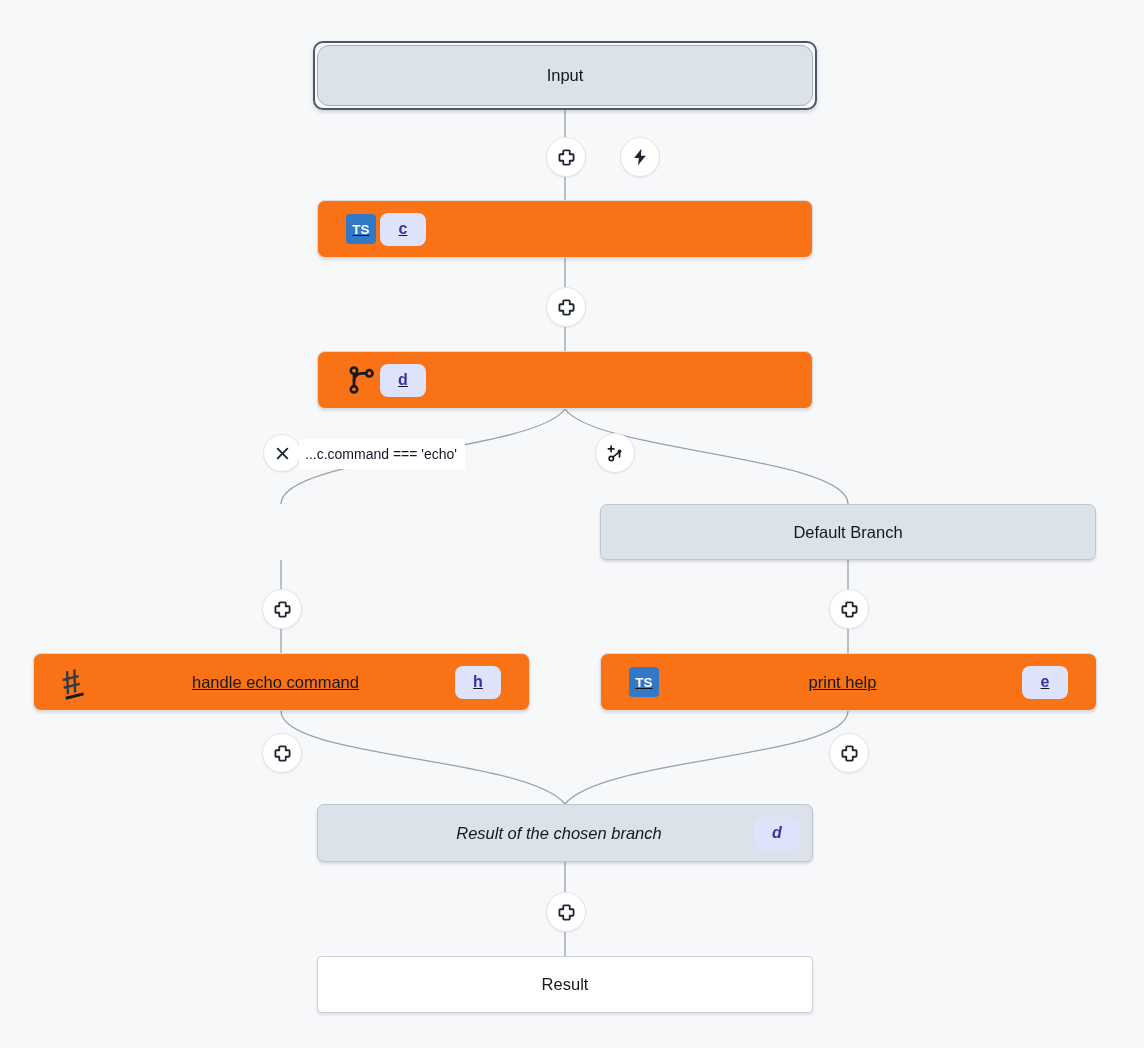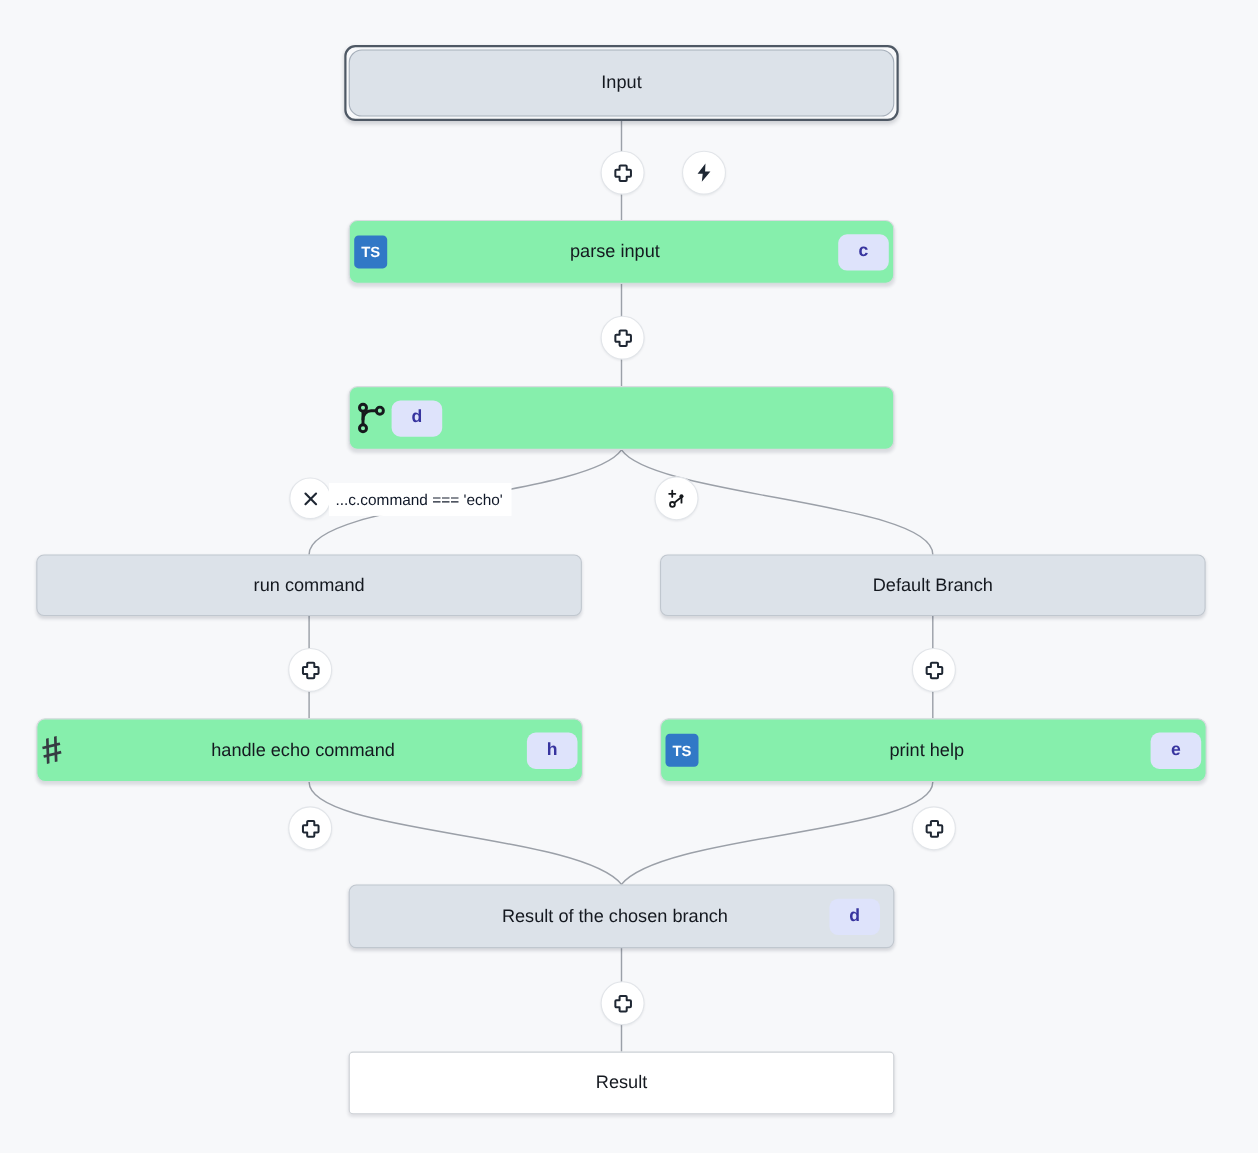--- a/index.html
+++ b/index.html
@@ -4,22 +4,22 @@
 <style>
   html,body{margin:0;padding:0;}
   body{font-family:"Liberation Sans","DejaVu Sans",sans-serif;background:#f7f8fa;}
   #canvas{position:relative;width:1144px;height:1048px;background:#f7f8fa;overflow:hidden;}
   #edges{position:absolute;left:0;top:0;z-index:1;}
 
   
   .node{position:absolute;z-index:2;box-sizing:border-box;display:flex;align-items:center;
         font-size:16.5px;color:#14181f;}
   .node .label{flex:1;text-align:center;white-space:nowrap;overflow:hidden;text-overflow:ellipsis;}
-  .step{background:#86efac;border:1px solid #d8dbdf;border-radius:8px;
-        box-shadow:0 2px 3px rgba(16,24,40,.12);padding:0 4px;}
+  .step{background:#f97316;border:1px solid #d8dbdf;border-radius:8px;
+        box-shadow:0 2px 3px rgba(16,24,40,.12);padding:0 28px;text-decoration:underline;}
   .grayhdr{background:#dce2e9;border:1px solid #c0c7cf;border-radius:7px;
         box-shadow:0 2px 3px rgba(16,24,40,.14);justify-content:center;padding:0 12px;}
   .endnode{background:#ffffff;border:1px solid #cdd1d6;border-radius:4px;
         box-shadow:0 2px 3px rgba(16,24,40,.10);justify-content:center;}
   .sel-outer{position:absolute;z-index:2;box-sizing:border-box;border:2.5px solid #4e5864;
         border-radius:10px;padding:2px;background:#f7f8fa;box-shadow:0 2px 4px rgba(16,24,40,.18);}
   .sel-inner{width:100%;height:100%;box-sizing:border-box;background:#dce2e9;
         border:1px solid #a6afba;border-radius:12px;display:flex;align-items:center;
         justify-content:center;font-size:16.5px;color:#14181f;}
 
@@ -69,21 +69,20 @@
   <div class="sel-outer" style="left:313px;top:41px;width:504px;height:69px;">
     <div class="sel-inner">
       <span>Input</span>
     </div>
   </div>
 
   <div class="node step" style="left:317px;top:200px;width:496px;height:58px;">
     <span class="licon">
       <span class="ts-sq" style="background:#3178c6;">TS</span>
     </span>
-    <span class="label">parse input</span>
     <span class="badge" style="background:#dee3fb;color:#37349f;">c</span>
   </div>
 
   <div class="node step" style="left:317px;top:351px;width:496px;height:58px;">
     <span class="licon">
       <svg width="32" height="32" viewBox="0 0 24 24">
         <g fill="none" stroke="#16191d" stroke-width="2" stroke-linecap="round">
           <circle cx="6" cy="5" r="2.4"></circle>
           <circle cx="6" cy="19" r="2.4"></circle>
           <circle cx="17.5" cy="7" r="2.4"></circle>
@@ -110,23 +109,20 @@
         <path d="M7 3.6 V10"></path>
           <path d="M3.8 6.8 H10.2"></path>
         <circle cx="7.2" cy="17.8" r="2.5"></circle>
         <path d="M9.2 16.2 C11.5 14 13.5 12.5 15.8 10.8"></path>
         <path d="M16.6 11.2 V16"></path>
       </g>
       <circle cx="16.6" cy="9.4" r="2.1" fill="#16191d"></circle>
     </svg>
   </div>
 
-  <div class="node grayhdr" style="left:33px;top:504px;width:496px;height:56px;">
-    <span>run command</span>
-  </div>
 
   <div class="node grayhdr" style="left:600px;top:504px;width:496px;height:56px;">
     <span>Default Branch</span>
   </div>
 
   <div class="node step" style="left:33px;top:653px;width:497px;height:58px;">
     <span class="licon">
       <span class="hashg">#</span>
     </span>
     <span class="label">handle echo command</span>
@@ -134,21 +130,21 @@
   </div>
 
   <div class="node step" style="left:600px;top:653px;width:497px;height:58px;">
     <span class="licon">
       <span class="ts-sq" style="background:#3178c6;">TS</span>
     </span>
     <span class="label">print help</span>
     <span class="badge" style="background:#dee3fb;color:#37349f;">e</span>
   </div>
 
-  <div class="node grayhdr" style="left:317px;top:804px;width:496px;height:58px;justify-content:flex-start;">
+  <div class="node grayhdr" style="left:317px;top:804px;width:496px;height:58px;justify-content:flex-start;font-style:italic;">
     <span class="badge-spacer"></span>
     <span class="label">Result of the chosen branch</span>
     <span class="badge" style="background:#dee3fb;color:#37349f;">d</span>
   </div>
 
   <div class="node endnode" style="left:317px;top:956px;width:496px;height:57px;">
     <span>Result</span>
   </div>
 
   <div class="ecirc d38" style="left:546px;top:137px;">

